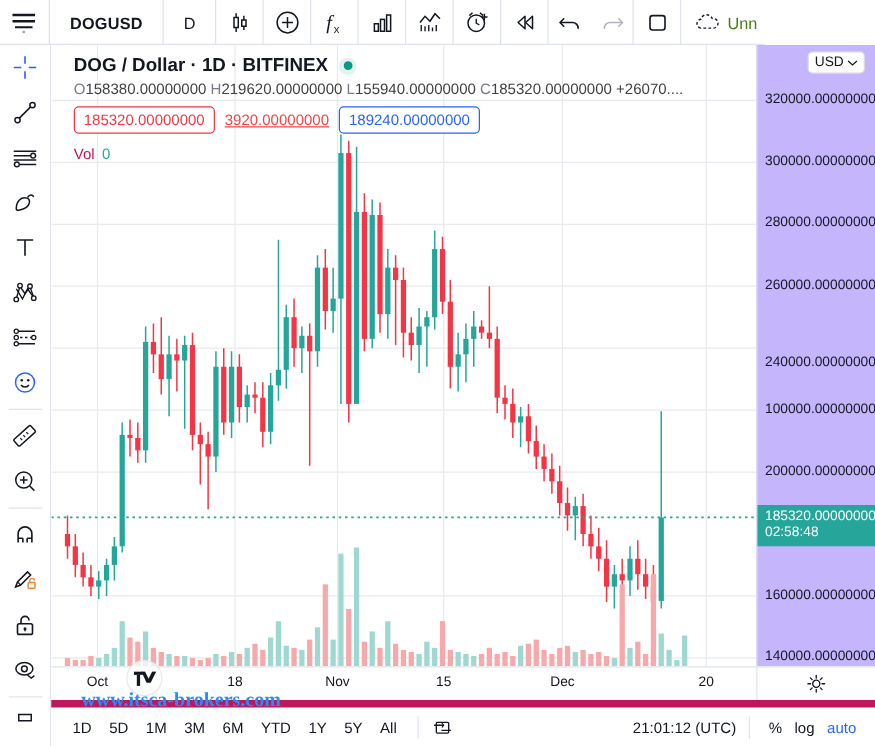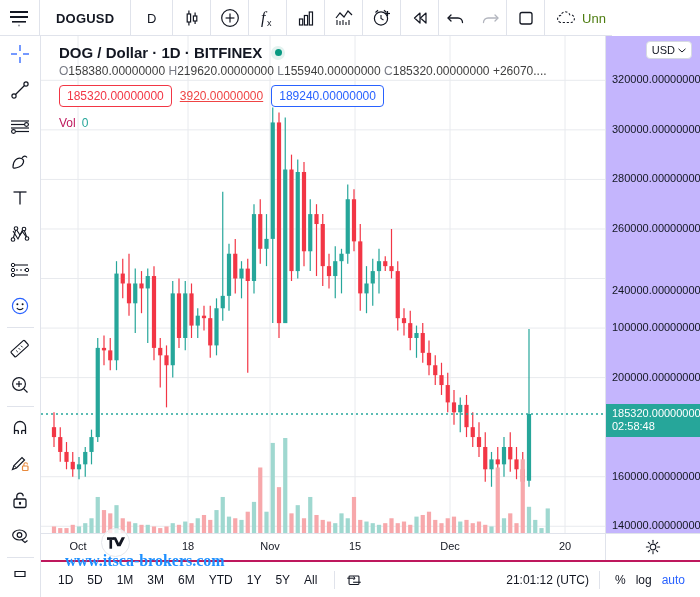--- a/index.html
+++ b/index.html
@@ -133,21 +133,21 @@
 
   
   .ta-label {
     position: absolute; top: 6px; font-size: 11px; color: #131722;
     transform: translateX(-50%); white-space: nowrap;
   }
 
   
   .bottombar {
     position: absolute; left: 41px; top: 560px; width: 659px; height: 37px;
-    background: #fff; border-top: 2px solid #be185d;
+    background: #fff; border-top: 6px solid #be185d;
     display: flex; align-items: center; padding: 0 10px;
   }
   .tf-group { display: flex; align-items: center; gap: 0px; }
   .tf-btn {
     font-size: 12px; color: #131722; padding: 3px 7px;
     border-radius: 4px; cursor: pointer; white-space: nowrap;
   }
   .bb-sep { width: 1px; height: 18px; background: #e0e3eb; margin: 0 10px; }
   .bb-icon { color: #131722; display: flex; align-items: center; cursor: pointer; }
   .bb-clock { font-size: 12px; color: #131722; margin-left: auto; white-space: nowrap; }

